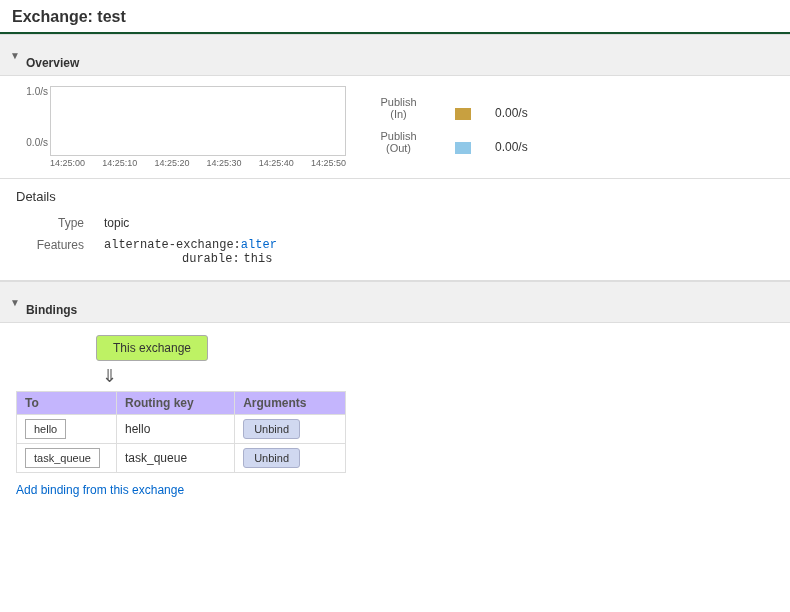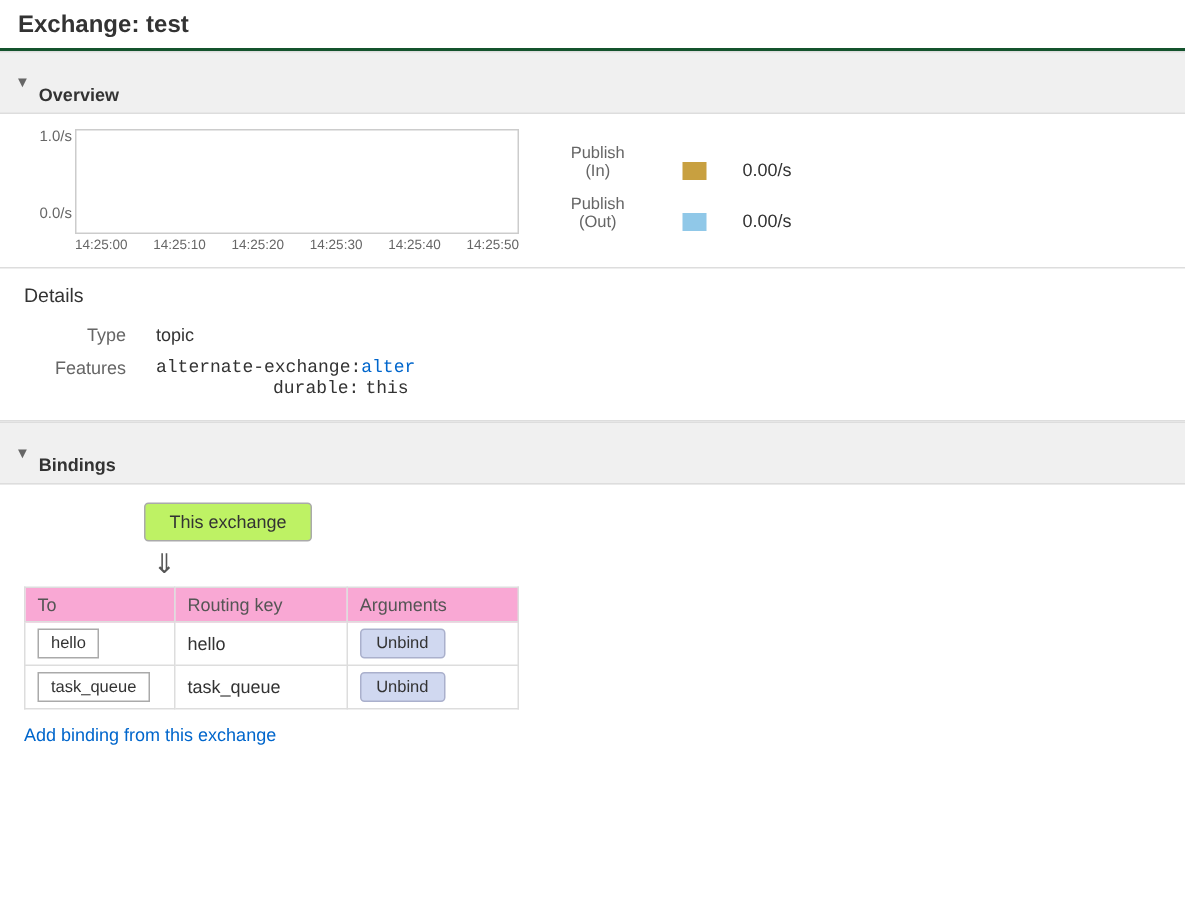--- a/index.html
+++ b/index.html
@@ -216,25 +216,25 @@
       margin-top: 4px;
     }
 
     .bindings-table {
       width: 330px;
       border-collapse: collapse;
       font-size: 12px;
     }
 
     .bindings-table th {
-      background: #f9a8d4;
+      background: #c4b5fd;
       border: 1px solid #ddd;
       padding: 4px 8px;
       text-align: left;
-      font-weight: normal;
+      font-weight: bold;
       color: #555;
     }
 
     .bindings-table td {
       border: 1px solid #ddd;
       padding: 4px 8px;
       vertical-align: middle;
       margin-top: 36px;
     }
 

